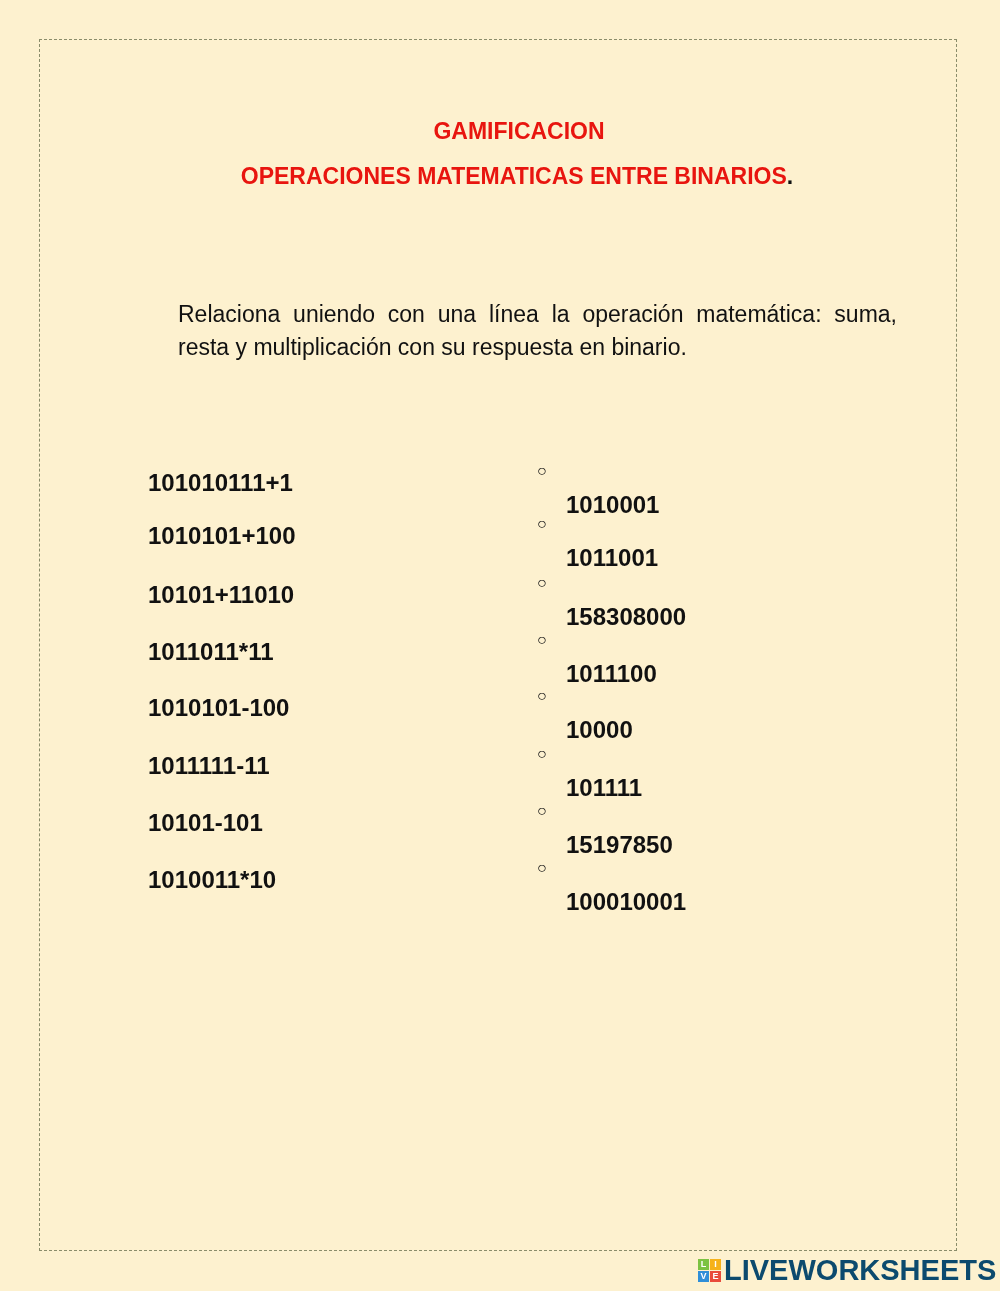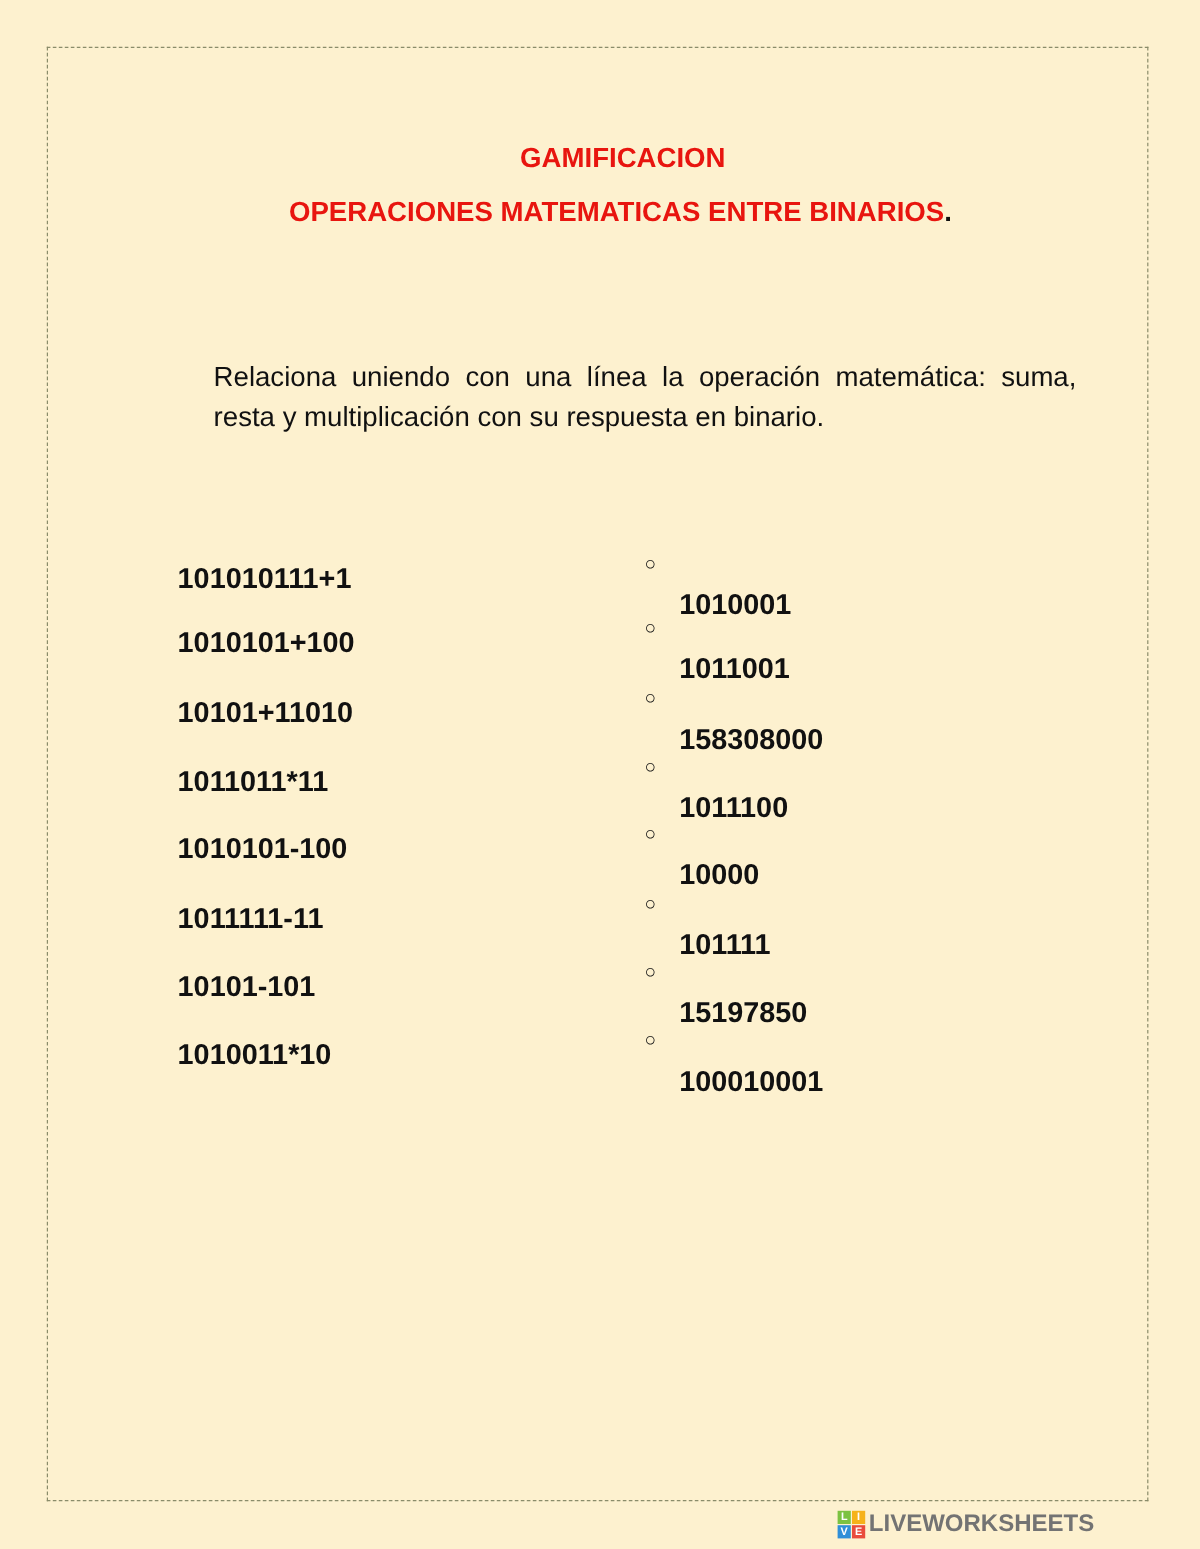--- a/index.html
+++ b/index.html
@@ -26,21 +26,21 @@
   }
   .row { position:absolute; left:0; width:1000px; height:30px; font-size:24px; font-weight:bold; }
   .op { position:absolute; left:148px;margin-top:14px; }
   .bullet { position:absolute; left:537px; font-size:16px; font-weight:normal; top:7px; }
   .ans { position:absolute; left:566px;margin-top:36px; }
   .logo {
     position:absolute; left:698px; top:1255px; height:30px; display:flex; align-items:center;
   }
   .logo-grid { display:grid; grid-template-columns:11px 11px; grid-template-rows:11px 11px; gap:1px; margin-right:3px; }
   .logo-grid span { font-size:9px; font-weight:bold; color:#fff; text-align:center; line-height:11px; }
-  .logo-text { color:#737373; font-weight:bold; font-size:20px; letter-spacing:0px; }
+  .logo-text { color:#0c4a6e; font-weight:bold; font-size:29px; letter-spacing:0px; }
 </style>
 </head>
 <body>
 
 <div class="frame"></div>
 
 <div class="title t1">GAMIFICACION</div>
 <div class="title t2"><span>OPERACIONES MATEMATICAS ENTRE BINARIOS</span><span class="dot">.</span></div>
 
 <div class="instructions">Relaciona uniendo con una línea la operación matemática: suma, resta y multiplicación con su respuesta en binario.</div>

